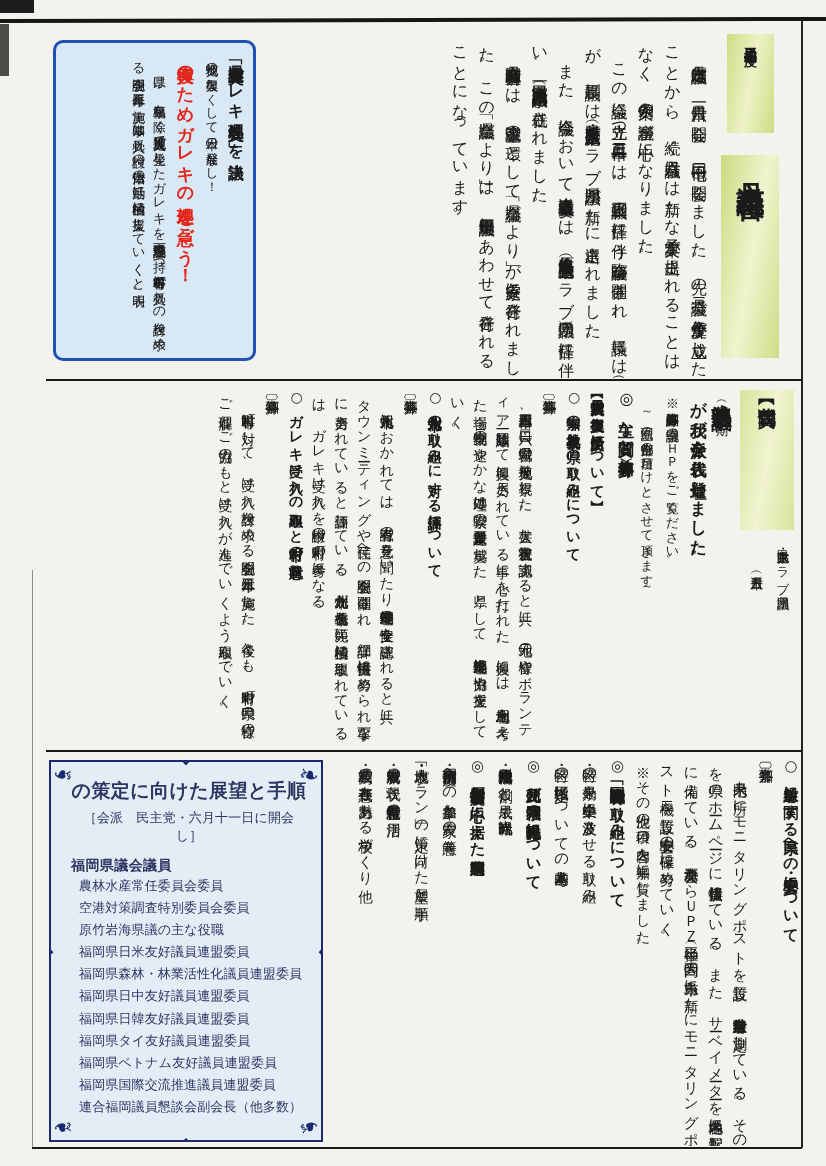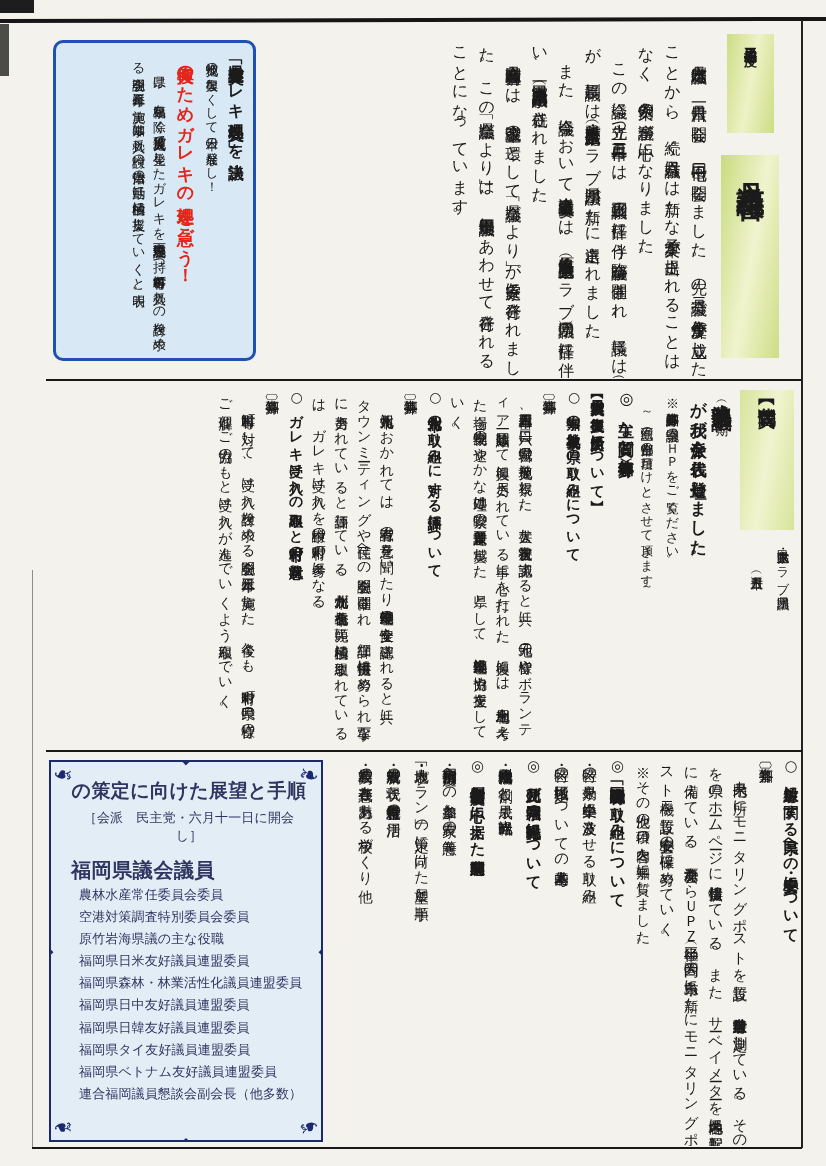--- a/index.html
+++ b/index.html
@@ -85,21 +85,21 @@
   .agenda-item { font-size:14.5px; }
 
   
   .roles-box {
     position:absolute; left:49px; top:760px; width:274px; height:382px;
     background:#e3edf6; border:2px solid #1b2a6e; color:#2e3560;
     font-family:"DejaVu Sans",sans-serif; padding:16px 14px 8px 20px; overflow:hidden;
   }
   .roles-title { font-weight:bold; font-size:19px; text-align:center; letter-spacing:0.02em; }
   .roles-faction { font-size:13px; text-align:center; margin-top:5px; letter-spacing:0.01em; }
-  .roles-main { font-weight:bold; font-size:20px; margin-top:12px; letter-spacing:0.03em; }
+  .roles-main { font-weight:bold; font-size:14px; margin-top:12px; letter-spacing:0.03em; }
   .roles-list p { font-size:13px; line-height:1.7; letter-spacing:0.01em;margin-left:8px; }
   .orn { position:absolute; font-size:24px; color:#1b2a6e; line-height:1; }
   .orn.tl { left:2px;  top:1px;   transform:scale(-1,1) rotate(-10deg); }
   .orn.tr { right:2px; top:1px;   transform:rotate(10deg); }
   .orn.bl { left:2px;  bottom:1px; transform:scale(-1,-1) rotate(-10deg); }
   .orn.br { right:2px; bottom:1px; transform:scale(1,-1) rotate(10deg); }
   .dia { position:absolute; font-size:11px; color:#1b2a6e; line-height:1; }
   .dia.t { left:50%; top:-7px;    transform:translateX(-50%); }
   .dia.b { left:50%; bottom:-7px; transform:translateX(-50%); }
   .dia.l { left:-6px;  top:50%;   transform:translateY(-50%); }
@@ -229,18 +229,19 @@
 
         <p>福岡県日中友好議員連盟委員</p>
 
         <p>福岡県日韓友好議員連盟委員</p>
 
 
         <p>福岡県タイ友好議員連盟委員</p>
 
         <p>福岡県ベトナム友好議員連盟委員</p>
 
+        <p>福岡県国際交流推進議員連盟委員</p>
 
         <p>連合福岡議員懇談会副会長（他多数）</p>
       </div>
   </div>
 
 </div>
 
 </body></html>

